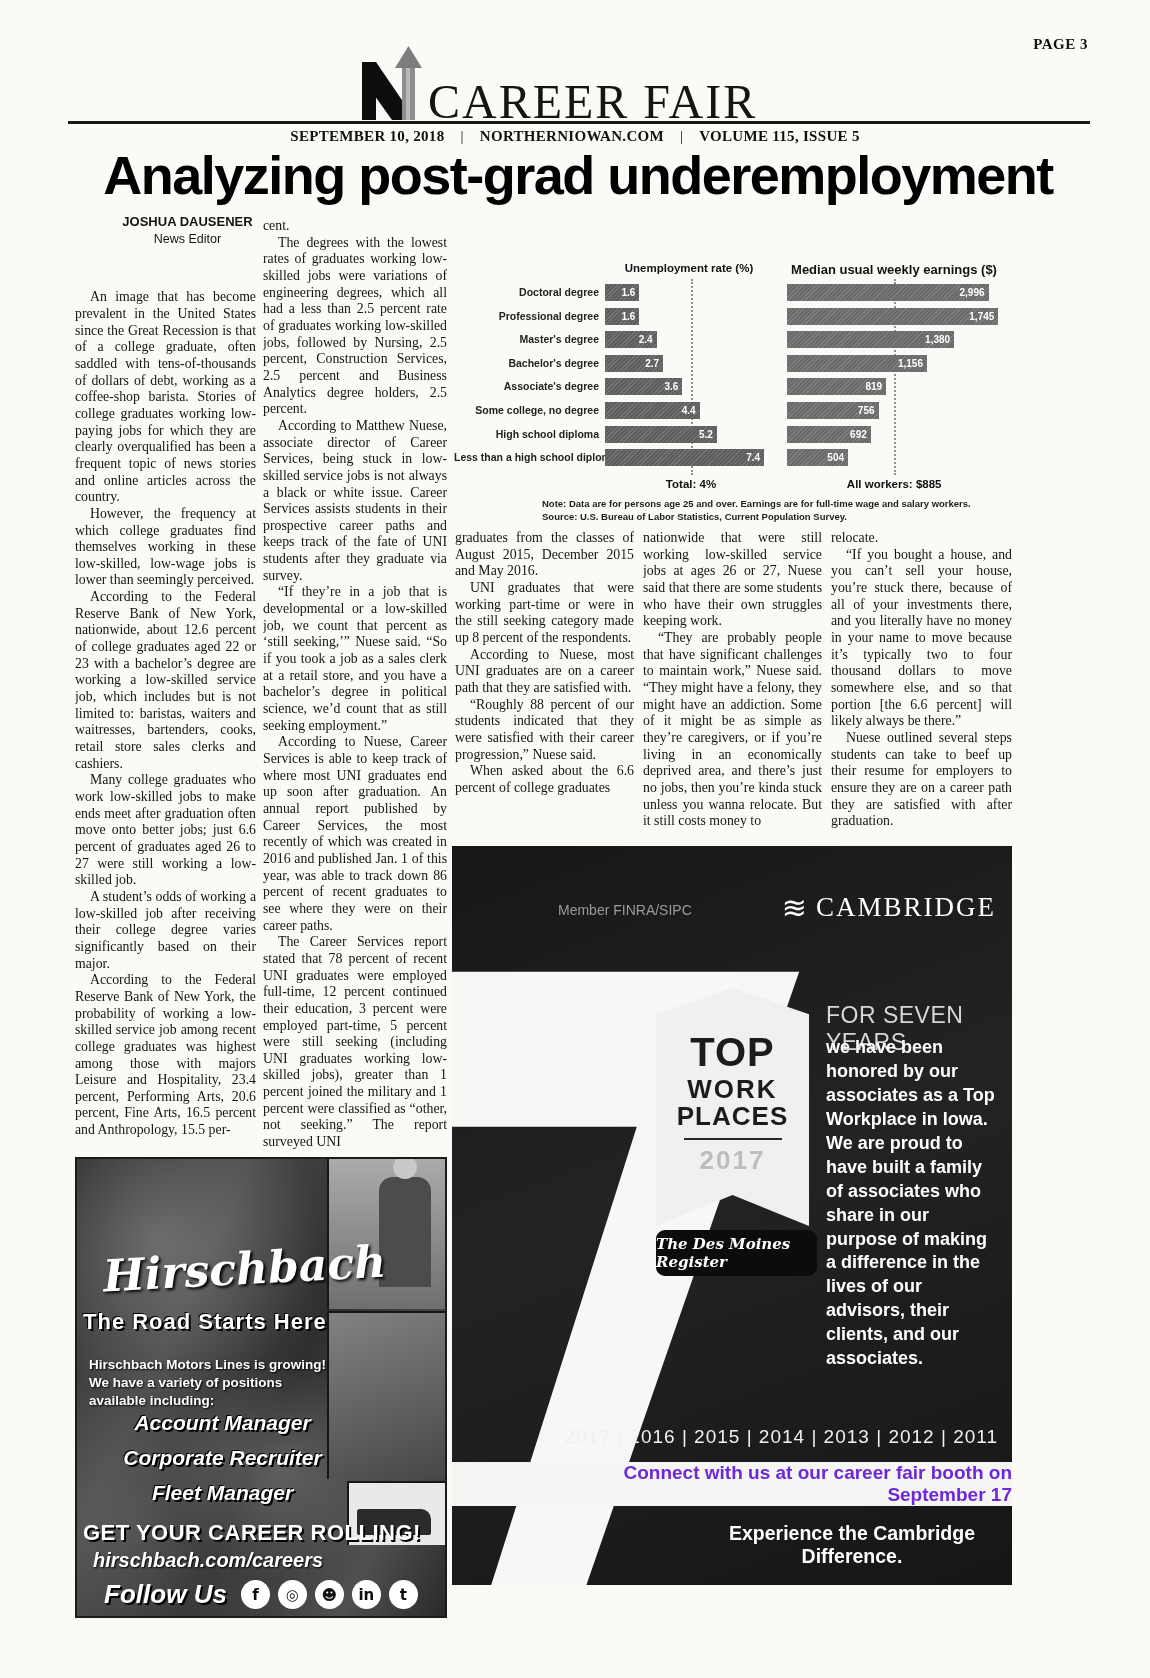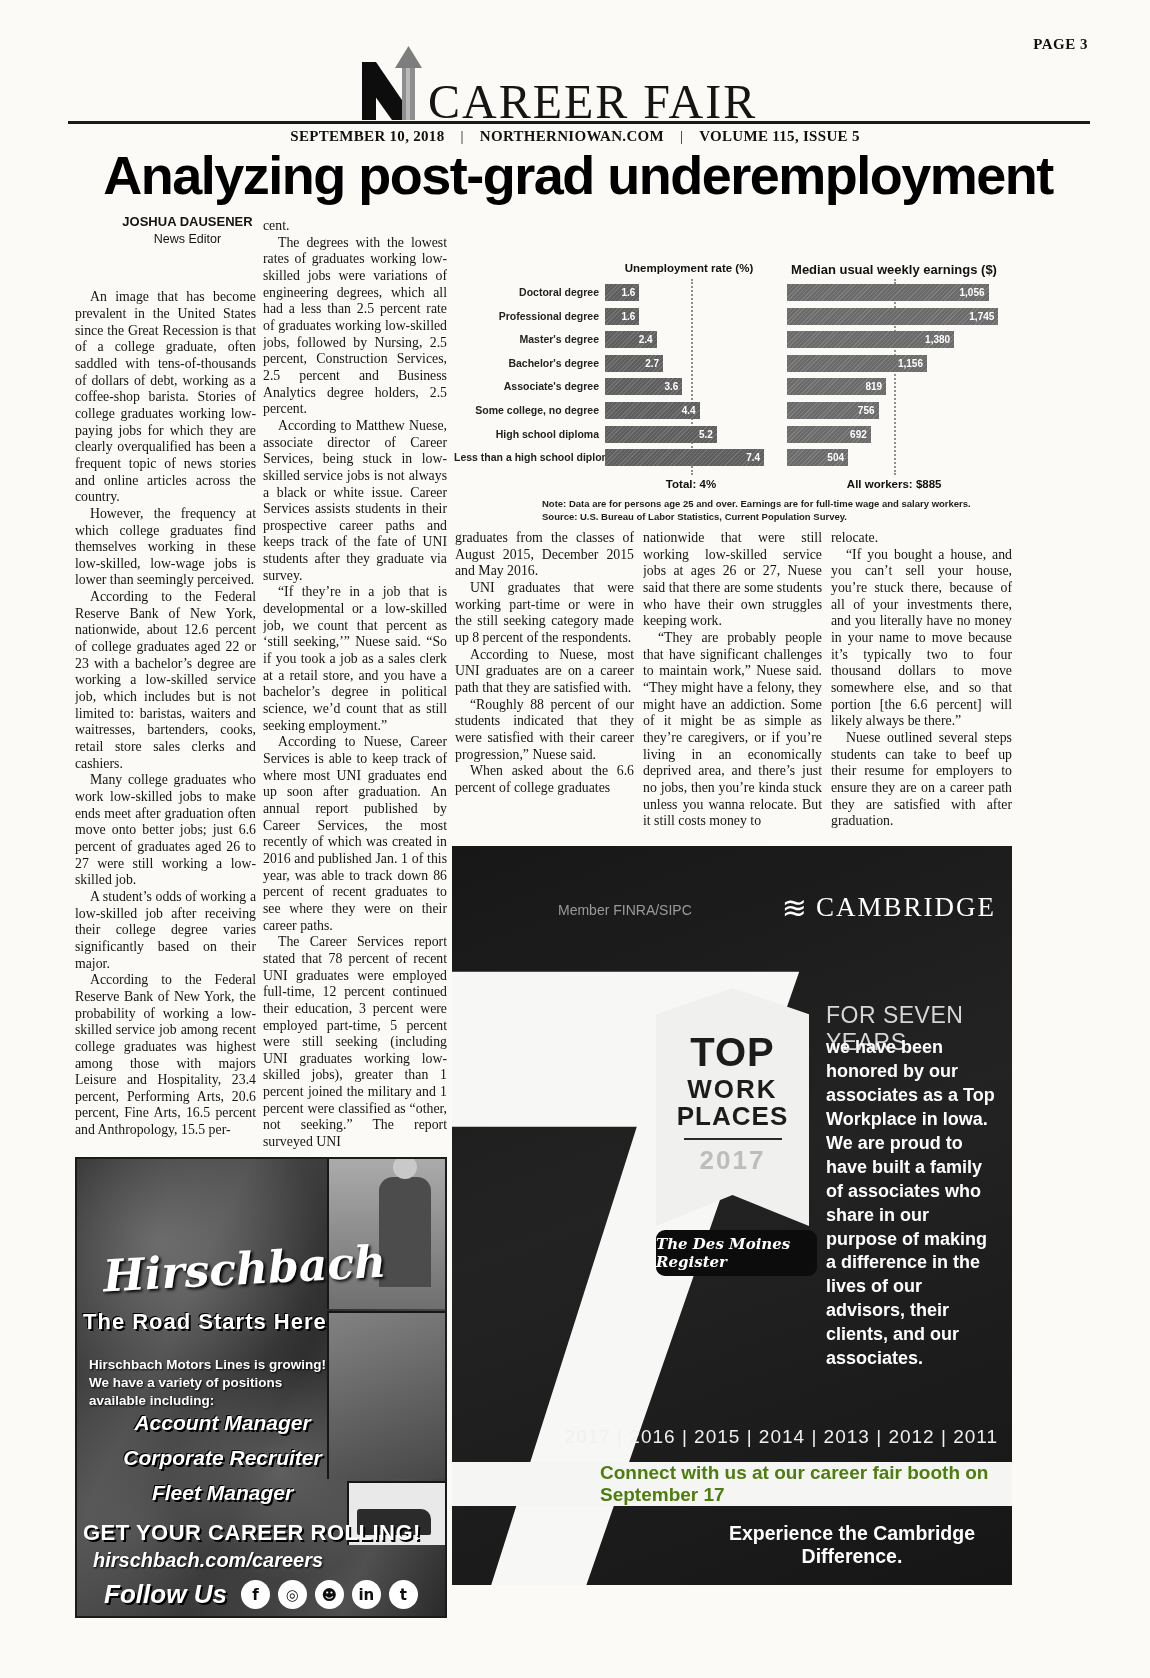--- a/index.html
+++ b/index.html
@@ -101,21 +101,21 @@
   .badge-places { font-size:26px; font-weight:700; letter-spacing:1px; line-height:1.05; }
   .badge-rule { width:98px; border-top:2px solid #2a2a2a; margin:7px auto 5px; }
   .badge-year { font-size:26px; font-weight:700; color:#bdbdbd; letter-spacing:2px; }
   .register { left:188px; top:384px; width:161px; height:46px; background:#0c0c0c; border-radius:9px;
               display:flex; align-items:center; justify-content:center;
               font-family:"DejaVu Serif", serif; font-style:italic; font-weight:700; font-size:15px;margin-left:16px; }
   .cam-heading { left:374px; top:156px; font-size:23px; color:#d6d6d6; letter-spacing:.5px; }
   .cam-body { left:374px; top:190px; width:172px; font-size:18px; font-weight:700; line-height:1.33; }
   .cam-years { right:14px; top:580px; font-size:19px; color:#f0f0f0; letter-spacing:1px; }
   .cam-banner { left:0; right:0; top:616px; height:44px; background:#f5f5f3; display:flex; align-items:center; }
-  .cam-banner-text { margin-left:148px; color:#4d7c0f; font-weight:700; font-size:19px; }
+  .cam-banner-text { margin-left:148px; color:#6d28d9; font-weight:700; font-size:19px;text-align:right; }
   .cam-closing { left:250px; right:10px; top:676px; text-align:center; font-size:19.5px; font-weight:700; }
   .cam-address { left:250px; right:10px; top:704px; text-align:center; font-size:12px; font-weight:600; }
 </style>
 </head>
 <body>
 
 <div class="page-number">PAGE 3</div>
 
 <div class="masthead-logo">
   <svg width="68" height="78" viewBox="0 0 68 78">
@@ -191,21 +191,21 @@
       <div class="ref-line" style="left: 440.183px;"></div>
       <div class="chart-row">
         <div class="chart-cat">Doctoral degree</div>
         <div class="u-cell">
           <div class="chart-bar u-bar" style="width: 20%;">
             <div class="bar-val">1.6</div>
           </div>
         </div>
         <div class="e-cell">
           <div class="chart-bar e-bar" style="width: 92.4444%;">
-            <div class="bar-val">1,056</div>
+            <div class="bar-val">2,996</div>
           </div>
         </div>
       </div>
       <div class="chart-row">
         <div class="chart-cat">Professional degree</div>
         <div class="u-cell">
           <div class="chart-bar u-bar" style="width: 20%;">
             <div class="bar-val">1.6</div>
           </div>
         </div>

